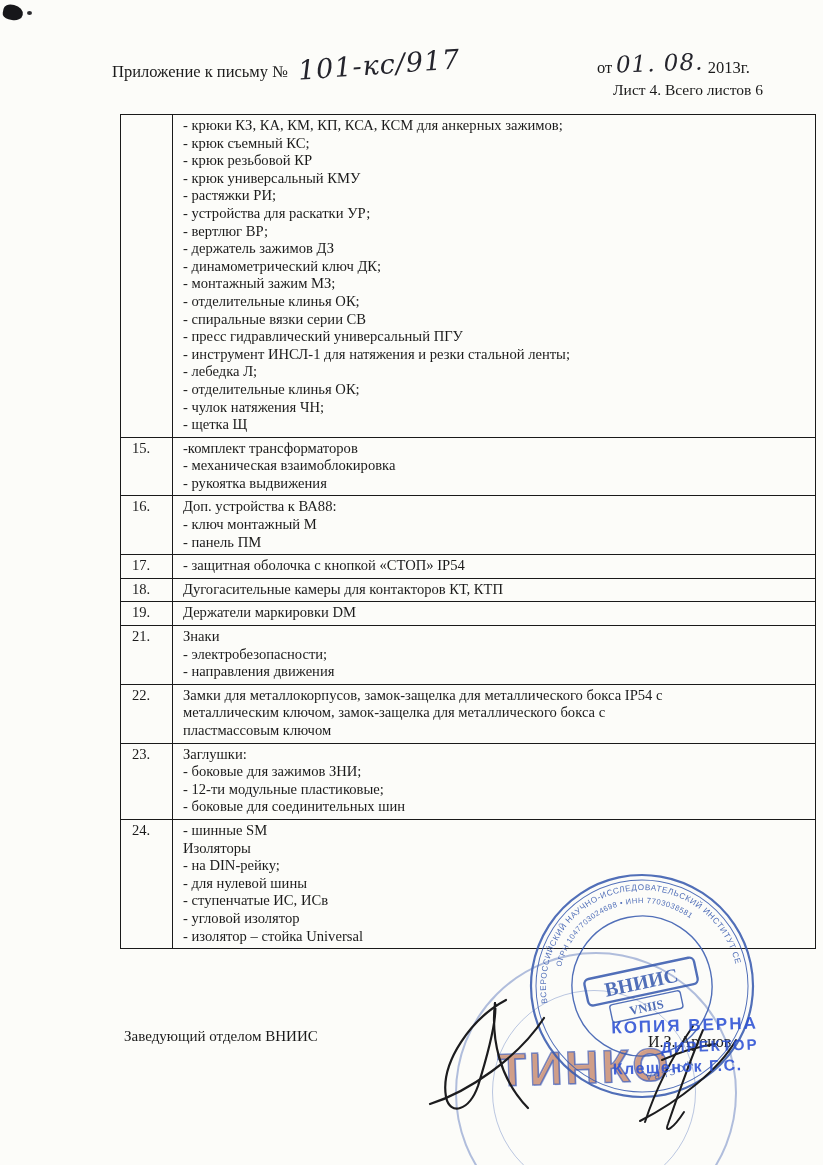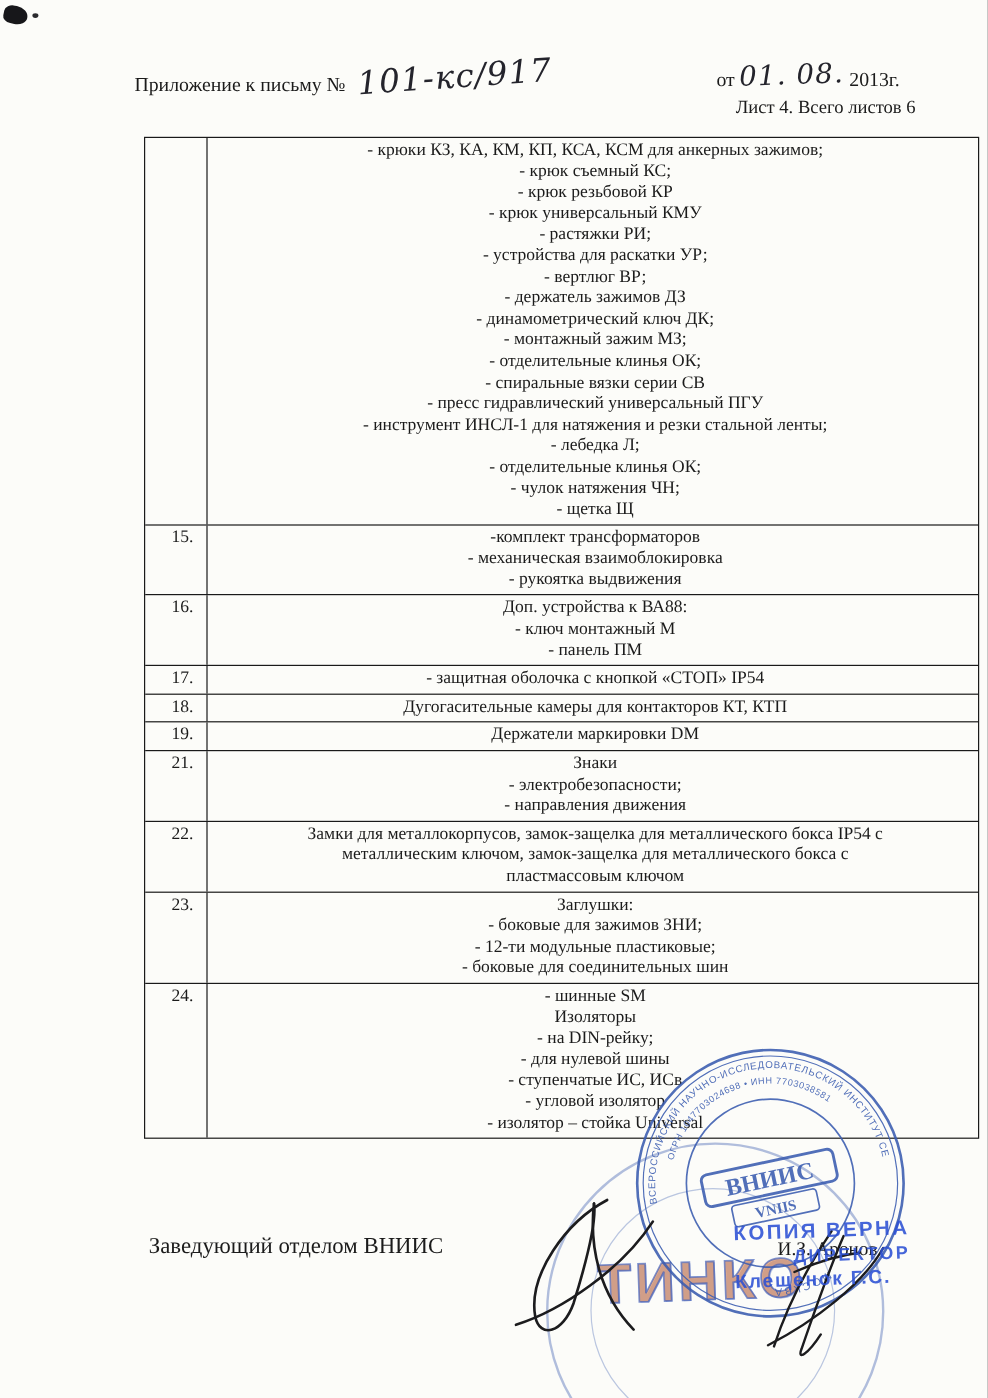--- a/index.html
+++ b/index.html
@@ -26,34 +26,34 @@
   .handwriting-date {
     display:inline-block; font-family:"DejaVu Serif", serif; font-style:italic;
     font-size:23px; letter-spacing:1px; color:#24242c;
     transform:rotate(-2deg) translateY(-2px); margin:0 4px;
   }
   .sheet-line { position:absolute; right:60px; top:81px; font-size:15.5px; }
 
   
   .doc-table {
     position:absolute; left:120px; top:114px; width:696px;
-    border:1.2px solid #1a1a1a; background:transparent;text-align:center;
+    border:1.2px solid #1a1a1a; background:transparent;
   }
   .trow { display:flex; }
   .trow + .trow { border-top:1.2px solid #1a1a1a; }
   .cell { }
   .cell.num {
     width:52px; flex:0 0 52px; border-right:1.2px solid #1a1a1a;
     padding:2px 0 2px 11px; font-size:14.6px; line-height:17.6px;
   }
   .cell.content { flex:1; padding:2px 6px 3px 10px; }
   .line { font-size:14.6px; line-height:17.6px; }
 
   
-  .footer-title { position:absolute; left:124px; top:1028px; font-size:19px; }
+  .footer-title { position:absolute; left:124px; top:1028px; font-size:15px; }
   .signer-name { position:absolute; left:648px; top:1033px; font-size:16px; z-index:1; }
 
   
   .vendor-ring-outer { position:absolute; left:455px; top:952px; width:282px; height:282px;
     border:2px solid rgba(62,96,178,0.40); border-radius:50%; z-index:2; }
   .vendor-ring-inner { position:absolute; left:492px; top:990px; width:204px; height:204px;
     border:1.5px solid rgba(62,96,178,0.35); border-radius:50%; z-index:2; }
   .vendor-text {
     position:absolute; left:498px; top:1040px; z-index:2;
     font-family:"Liberation Sans", sans-serif; font-weight:bold;

